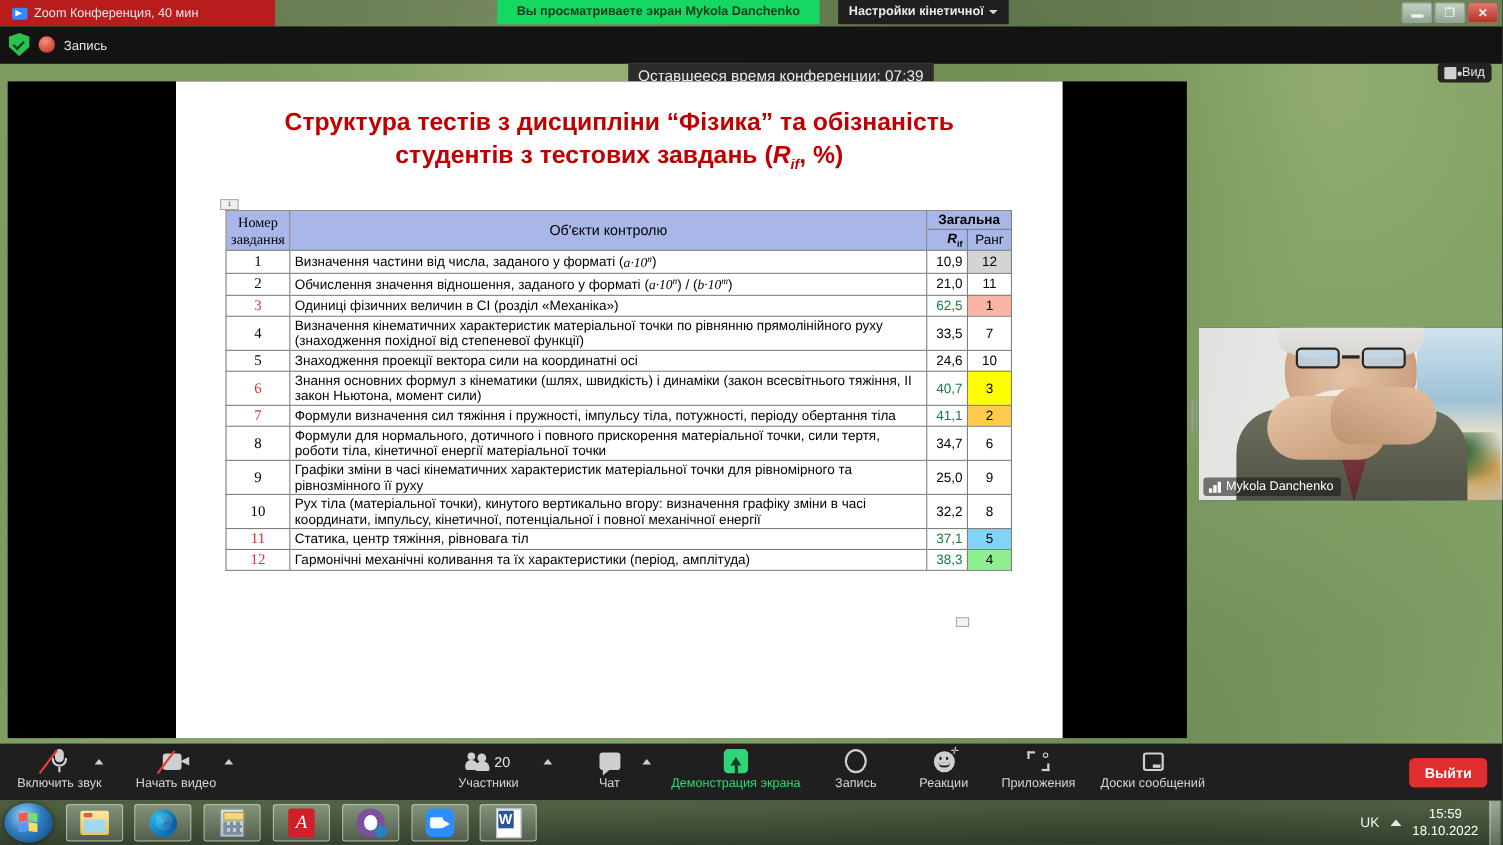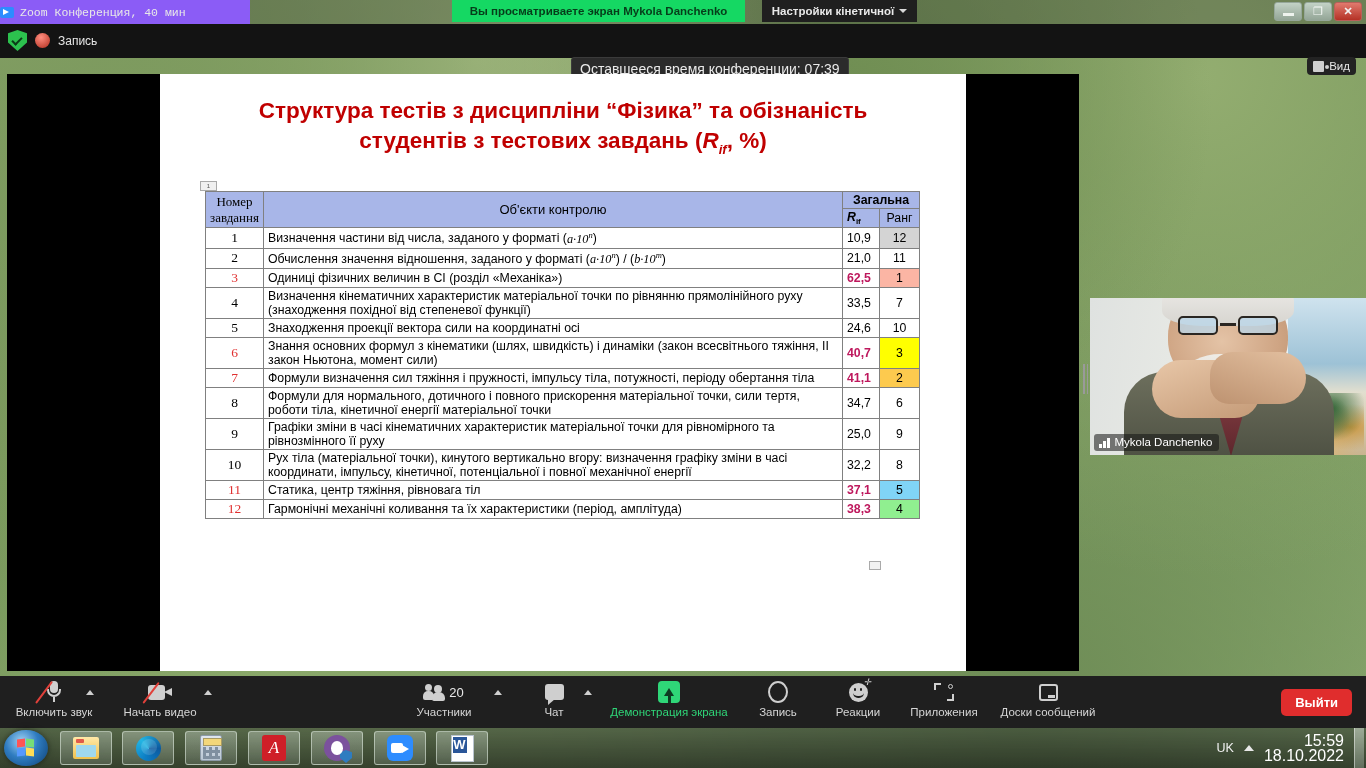--- a/index.html
+++ b/index.html
@@ -28,22 +28,22 @@
     position:absolute; left:0; top:0; width:1366px; height:728px;
   }
 
   
   #titlebar {
     position:absolute; left:0; top:0; width:1366px; height:24px;
     background:rgba(45,50,45,0.30);
   }
   #title-left {
     position:absolute; left:0; top:0; height:24px; width:250px;
-    background:#8b5cf6;
-    display:flex; align-items:center; gap:6px; padding-left:0;font-family:Liberation Mono, monospace;
+    background:#b91c1c;
+    display:flex; align-items:center; gap:6px; padding-left:11px;
   }
   #title-left .zicon {
     width:14px; height:11px; border-radius:2px; background:#2d8cff;
     position:relative; flex:0 0 auto;
   }
   #title-left .zicon:after{
     content:""; position:absolute; left:3px; top:2.5px;
     border-left:6px solid #fff; border-top:3px solid transparent;
     border-bottom:3px solid transparent;
   }
@@ -147,22 +147,22 @@
     border:1px solid #808080; padding:1px 4px; vertical-align:middle;
   }
   .hd { background:#a8b6e8; text-align:center; font-weight:bold; }
   .hd-serif { font-family:"Liberation Serif", serif; font-weight:normal; font-size:13px; }
   .hd-obj { font-weight:normal; font-size:13px;}
   .num { width:48px; text-align:center; font-family:"Liberation Serif", serif; font-size:13.5px;}
   .num.red{ color:#e03030;}
   .obj { }
   .obj i{ font-family:"Liberation Serif", serif; font-style:italic;}
   .obj i sup{ font-size:8.5px;}
-  .val { width:37px; text-align:left; }
-  .val.red{ color:#be185d; font-weight:bold;}
+  .val { width:37px; text-align:right; }
+  .val.red{ color:#15803d; font-weight:normal;}
   .rank{ width:40px; text-align:center;}
   .c-grey{ background:#d4d4d4;}
   .c-salmon{ background:#fbb5a4;}
   .c-yellow{ background:#ffff00;}
   .c-orange{ background:#fdca4e;}
   .c-cyan{ background:#80d4f7;}
   .c-green{ background:#90ef90;}
 
   #scroll-nub{
     position:absolute; left:709px; top:487px; width:12px;height:9px;
@@ -366,21 +366,21 @@
     border:1px solid rgba(230,240,230,.55); border-radius:3px;
     background:linear-gradient(180deg, rgba(220,232,220,.36), rgba(170,186,170,.22));
     display:flex; align-items:center; justify-content:center;
   }
   #tray{
     position:absolute; right:2px; top:0; height:40px;
     display:flex; align-items:center; gap:10px;
   }
   #tray .lang{ color:#f2f2f2; font-size:12.5px;}
   #tray .upc{ width:0;height:0;border-left:5px solid transparent;border-right:5px solid transparent;border-bottom:6px solid #e8e8e8;}
-  #clock{ color:#fff; font-size:16px; text-align:right; line-height:15px;}
+  #clock{ color:#fff; font-size:12px; text-align:center; line-height:15px;}
   #showdesk{ width:10px;height:40px;background:linear-gradient(180deg,rgba(230,240,230,.5),rgba(180,195,180,.35));border-left:1px solid rgba(255,255,255,.45);}
 
   
   .g-explorer{ width:26px;height:22px;background:linear-gradient(180deg,#ffe8a8,#f0c24e);border-radius:2px;position:relative;}
   .g-explorer:after{content:"";position:absolute;left:3px;top:8px;width:20px;height:12px;background:#9fd8ef;border-radius:1px;}
   .g-explorer:before{content:"";position:absolute;left:3px;top:2px;width:8px;height:4px;background:#e05a4a;border-radius:1px;}
   .g-edge{ width:25px;height:25px;border-radius:50%;
     background:conic-gradient(from 200deg,#0d7ec4 0deg,#23b5e3 120deg,#0b5aa0 250deg,#0d7ec4 360deg);
     position:relative;}
   .g-edge:after{content:"";position:absolute;left:5px;top:3px;width:16px;height:16px;border-radius:50%;background:rgba(255,255,255,.14);}

